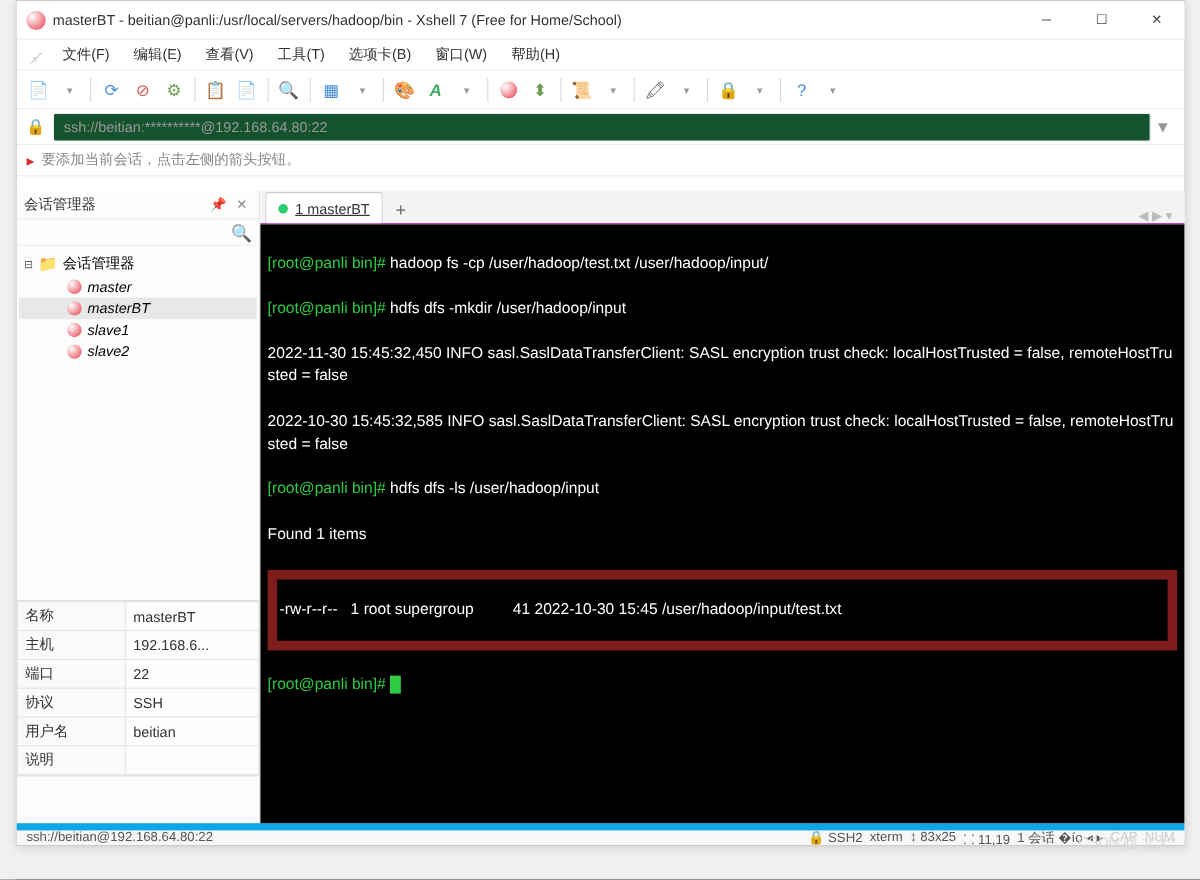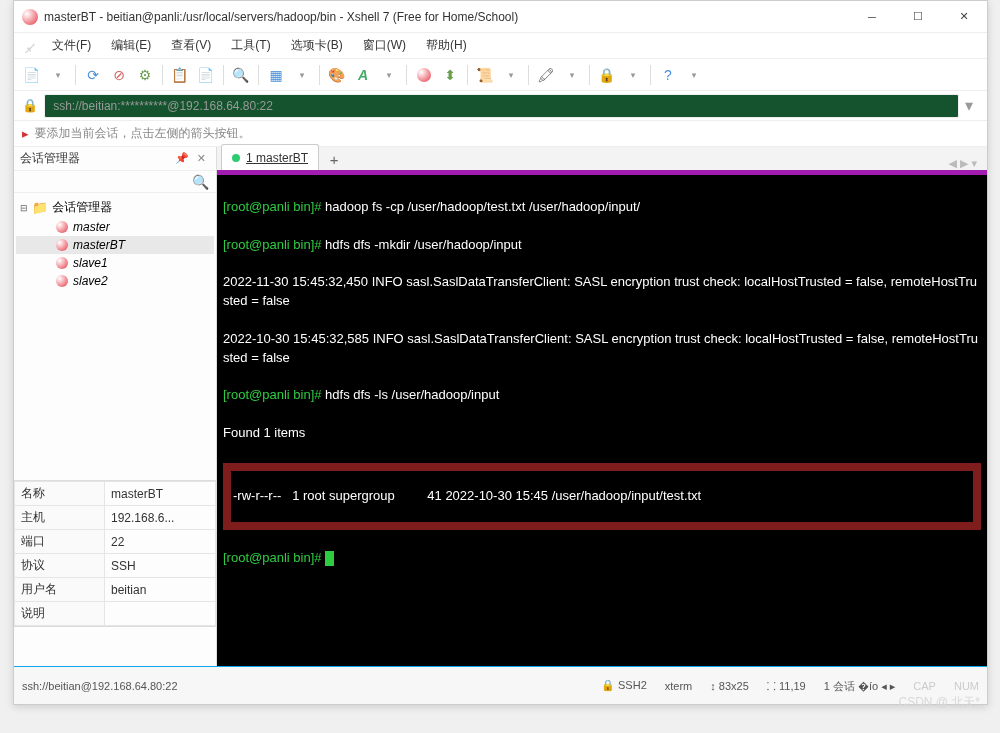--- a/index.html
+++ b/index.html
@@ -15,53 +15,53 @@
 .menubar span { padding: 2px 8px; cursor: pointer; color: #333; }
 .toolbar { height: 32px; display: flex; align-items: center; padding: 0 6px; gap: 2px; border-bottom: 1px solid #eee; }
 .toolbar .btn { width: 24px; height: 24px; display: flex; align-items: center; justify-content: center; cursor: pointer; border-radius: 2px; color: #555; font-size: 14px; }
 .toolbar .sep { width: 1px; height: 20px; background: #ddd; margin: 0 3px; }
 .addressbar { height: 30px; display: flex; align-items: center; padding: 0 8px; border-bottom: 1px solid #eee; }
 .addressbar .lock-icon { color: #aaa; margin-right: 6px; font-size: 13px; }
 .addressbar .addr { flex: 1; font-size: 12px; color: #999; background: #14532d; padding: 4px 8px; border: 1px solid #eee; border-radius: 2px; }
 .addressbar .dropdown { color: #999; padding: 0 6px; cursor: pointer; }
 .tipbar { height: 26px; display: flex; align-items: center; padding: 0 8px; font-size: 12px; color: #888; border-bottom: 1px solid #eee; }
 .tipbar .flag-icon { color: #d63031; margin-right: 6px; font-size: 13px; }
-.body-area { flex: 1; display: flex; min-height: 0; }
+.body-area { flex: 1; display: flex; min-height: 0; margin-top: 12px; }
 .sidebar { width: 203px; border-right: 1px solid #ddd; display: flex; flex-direction: column; background: #fdfdfd; }
 .sidebar-header { height: 24px; display: flex; align-items: center; padding: 0 6px; font-size: 12px; border-bottom: 1px solid #eee; }
 .sidebar-header .title { flex: 1; color: #333; }
 .sidebar-header .pin, .sidebar-header .close { color: #888; padding: 0 4px; cursor: pointer; font-size: 11px; }
 .sidebar-search { height: 22px; display: flex; justify-content: flex-end; padding: 0 6px; align-items: center; color: #aaa; border-bottom: 1px solid #eee; font-size: 14px; }
 .tree { flex: 1; padding: 4px 2px; font-size: 12px; overflow: auto; }
 .tree-item { display: flex; align-items: center; padding: 2px 4px; cursor: pointer; white-space: nowrap; }
 .tree-item.root { padding-left: 4px; }
 .tree-item.child { padding-left: 40px; font-style: italic; }
 .tree-item.selected { background: #e8e8e8; }
 .tree-toggle { width: 12px; color: #666; font-size: 9px; }
 .folder-icon { color: #e3a935; margin-right: 4px; font-size: 13px; }
 .leaf-icon { width: 12px; height: 12px; border-radius: 50%; background: radial-gradient(circle at 30% 30%,#fff,#e63946); margin-right: 5px; }
 .props { border-top: 1px solid #ddd; font-size: 12px; }
 .props table { width: 100%; border-collapse: collapse; }
 .props td { border: 1px solid #e5e5e5; padding: 3px 6px; color: #333; }
 .props td:first-child { width: 90px; background: #fafafa; }
 .props-empty { height: 40px; border-top: 1px solid #ddd; }
 .main { flex: 1; display: flex; flex-direction: column; background: #fff; min-width: 0; }
-.tabbar { height: 28px; display: flex; align-items: flex-end; background: #f3f3f3; padding: 0 4px; border-bottom: 5px solid #a21caf; }
+.tabbar { height: 28px; display: flex; align-items: flex-end; background: #f3f3f3; padding: 0 4px; border-bottom: 1px solid #a21caf; }
 .tab { display: flex; align-items: center; height: 26px; padding: 0 10px; font-size: 12px; background: #fff; border: 1px solid #ccc; border-bottom: none; border-radius: 3px 3px 0 0; margin-right: 2px; cursor: pointer; }
 .tab .dot { width: 8px; height: 8px; background: #2ecc71; border-radius: 50%; margin-right: 6px; }
 .tab .label { color: #333; text-decoration: underline; }
 .tab-add { width: 22px; height: 22px; display: flex; align-items: center; justify-content: center; color: #666; cursor: pointer; font-size: 15px; margin-left: 2px; }
 .tabbar-spacer { flex: 1; }
 .tabbar-nav { display: flex; gap: 3px; color: #bbb; font-size: 11px; padding-right: 6px; }
 .terminal { flex: 1; background: #000; color: #fff; font-family: "Consolas","Courier New",monospace; font-size: 13px; padding: 4px 6px; overflow: hidden; line-height: 1.45; white-space: pre; position: relative; }
 .term-line { white-space: pre-wrap; word-break: break-all; }
 .green { color: #2ecc40; }
 .red-box { border: 8px solid #7f1d1d; padding: 16px 2px; margin: 1px 0; }
 .cursor { display: inline-block; width: 9px; height: 15px; background: #2ecc40; vertical-align: middle; }
-.statusbar { height: 38px; background: #f7f7f7; border-top: 1px solid #0ea5e9; display: flex; align-items: center; font-size: 11px; color: #555; padding: 0 8px; gap: 18px; }
+.statusbar { height: 18px; background: #f7f7f7; border-top: 6px solid #0ea5e9; display: flex; align-items: center; font-size: 11px; color: #555; padding: 0 8px; gap: 6px; }
 .statusbar .left { flex: 1; }
 .faded-text { position: absolute; right: 20px; bottom: 22px; color: #d8d8d8; font-size: 12px; pointer-events: none; }
 .left-edge { position: absolute; left: 0; top: 0; width: 13px; height: 100%; background: #f0f0f0; color: #888; font-size: 11px; writing-mode: vertical-lr; }
 </style>
 </head>
 <body>
 
 <div class="left-edge">
 </div>
 

